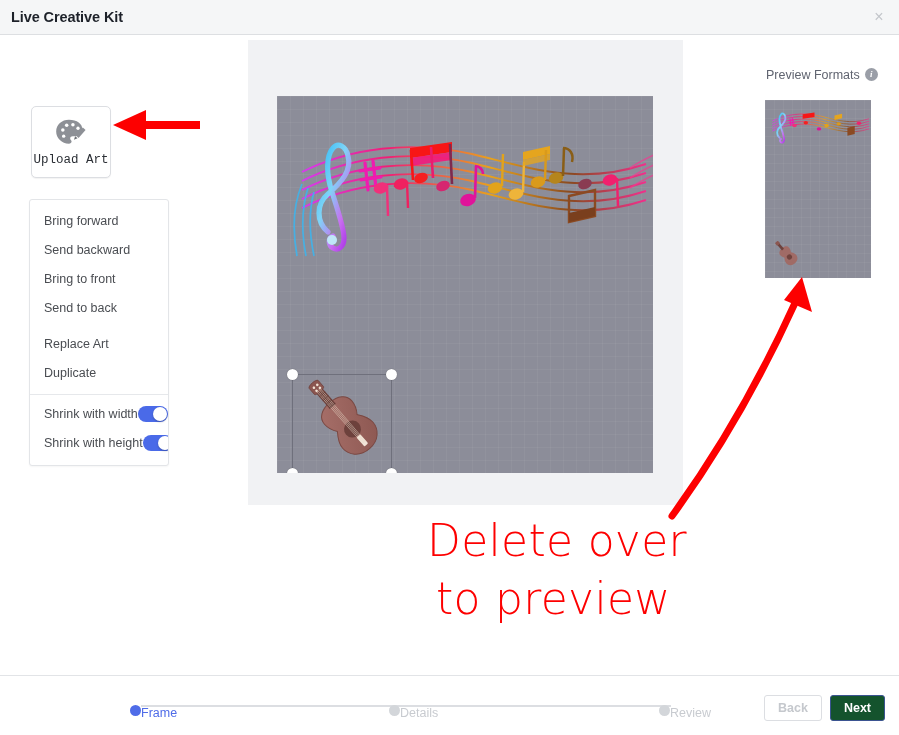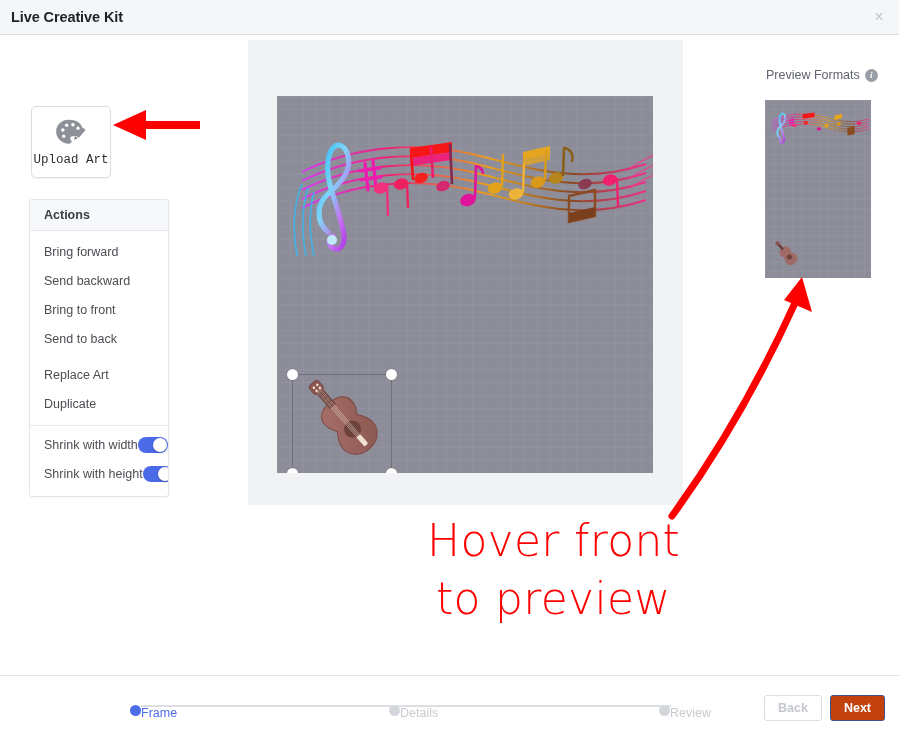--- a/index.html
+++ b/index.html
@@ -226,21 +226,21 @@
     position: absolute;
     left: 683px; top: 0;
     width: 216px;
     height: 640px;
     background: #ffffff;
   }
   .preview-header {
     position: absolute;
     left: 83px; top: 33px;
     display: flex;
-    align-items: flex-end;
+    align-items: flex-start;
     gap: 5px;
   }
   .preview-title {
     font-size: 12.5px;
     color: #606470;
     font-weight: 500;
     white-space: nowrap;
   }
   .info-icon {
     width: 13px; height: 13px;
@@ -360,21 +360,21 @@
     cursor: pointer;
     font-family: "Liberation Sans", sans-serif;
     line-height: 1;
   }
   .btn-back {
     background: #ffffff;
     border: 1px solid #dcdee2;
     color: #c5c8cd;
   }
   .btn-next {
-    background: #c2410c;
+    background: #14532d;
     border: 1px solid #3b5491;
     color: #ffffff;
   }
 </style>
 </head>
 <body>
 
 <div id="app">
 
   <div class="titlebar">
@@ -394,21 +394,20 @@
           <circle cx="22.3" cy="8.0" r="2.1" fill="#ffffff"></circle>
           <circle cx="28.4" cy="12.3" r="2.0" fill="#ffffff"></circle>
           <circle cx="11.2" cy="21.8" r="2.0" fill="#ffffff"></circle>
           <path d="M25.8 21.0l8.4-9.6 3.3 2.9-8.4 9.6z" fill="#8d9096"></path>
           <path d="M25.0 21.8l2.9 2.6-4.4 1.6z" fill="#6e7176"></path>
         </svg>
         <div class="upload-art-label">Upload Art</div>
       </div>
 
       <div class="actions-panel">
-        <div class="actions-header">Actions</div>
         <div class="actions-list">
           <div class="action-item">Bring forward</div>
           <div class="action-item">Send backward</div>
           <div class="action-item">Bring to front</div>
           <div class="action-item">Send to back</div>
           <div class="action-item gap-above">Replace Art</div>
           <div class="action-item">Duplicate</div>
         </div>
         <div class="actions-divider"></div>
         <div class="toggle-rows-wrap">
@@ -627,21 +626,21 @@
     </g>
 
     <g>
       <path d="M672 516 C 720 450, 760 380, 795 303" stroke="#fd0000" stroke-width="7" fill="none" stroke-linecap="round"></path>
       <path d="M802 277 L 812 312 L 784 300 Z" fill="#fd0000"></path>
     </g>
   </svg>
 
   <div class="annotation-layer">
     <div class="hover-text">
-      <span>Hover front</span>
+      <span>Delete over</span>
       <span class="line2">to preview</span>
     </div>
   </div>
 
   <div class="footer">
     <div class="stepper">
       <div class="step-line"></div>
       <div class="step s1 active">
         <span class="step-dot"></span>
         <span class="step-label">Frame</span>

